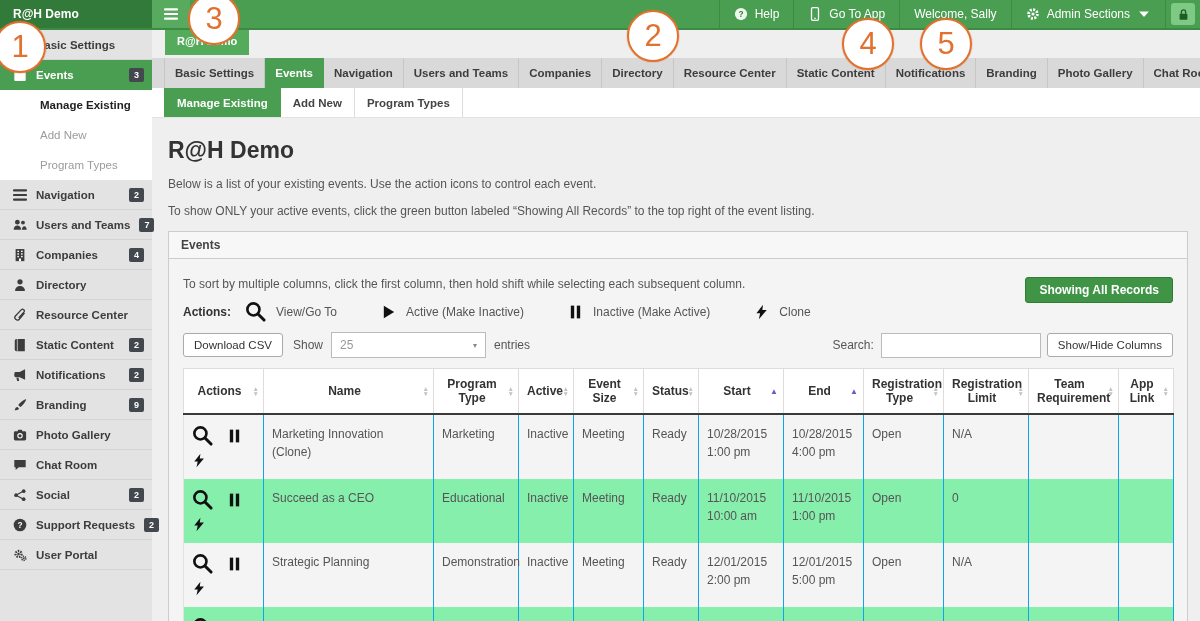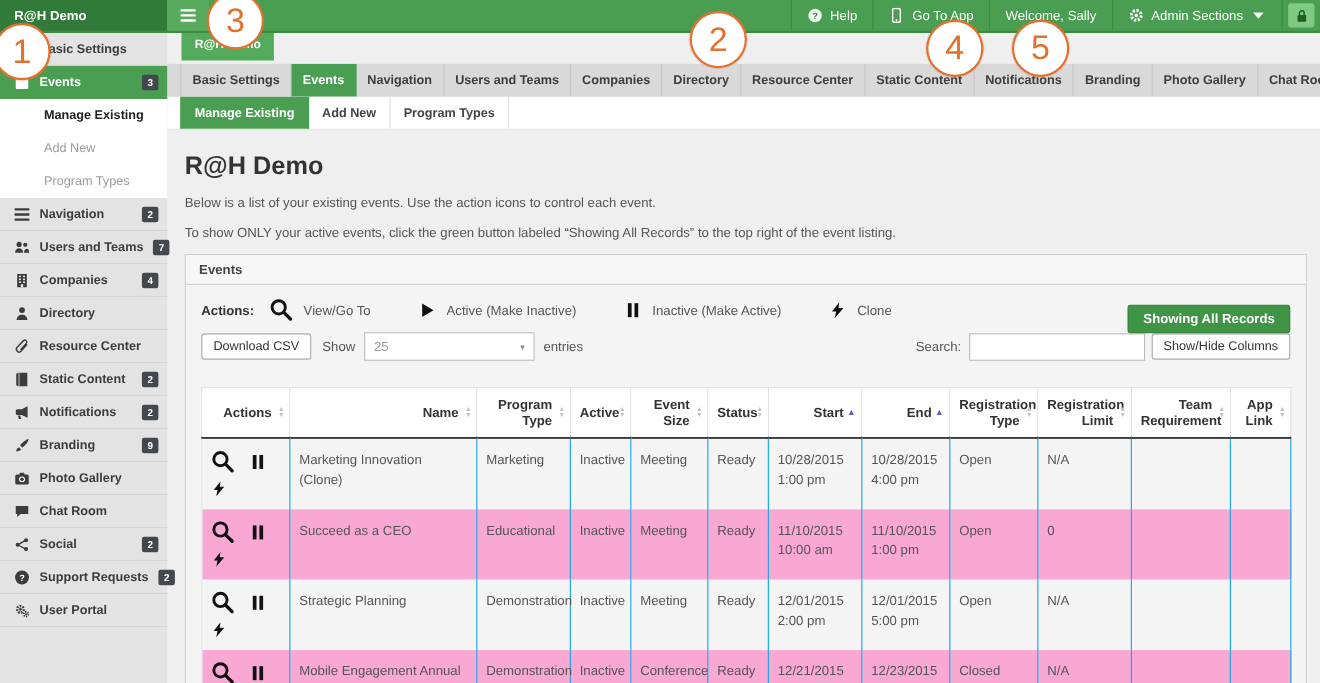--- a/index.html
+++ b/index.html
@@ -75,48 +75,48 @@
   .sort-hint { font-size:12px; color:#555; margin:6px 0 10px; }
   .legend { display:flex; align-items:center; gap:14px; margin-bottom:10px; }
   .legend-title { font-size:12px; font-weight:bold; color:#333; }
   .legend-item { display:flex; align-items:center; gap:10px; margin-right:30px; }
   .legend-item .ic { color:#111; }
   .legend-item .ll { font-size:12px; color:#555; }
   .showing-btn { position:absolute; right:14px; top:18px; background:#3f9446; color:#fff;
     border:1px solid #2e7d33; border-radius:3px; font-size:12px; font-weight:bold;
     padding:5px 13px; cursor:pointer; font-family:inherit; }
 
-  .controls { display:flex; align-items:center; margin-bottom:24px; }
+  .controls { display:flex; align-items:center; margin-bottom:10px; }
   .btn-plain { background:#fff; border:1px solid #aaa; border-radius:3px; font-size:11.5px;
     color:#333; padding:5px 10px; cursor:pointer; font-family:inherit; }
   .show-lbl, .entries-lbl, .search-lbl { font-size:12px; color:#555; }
   .show-lbl { margin:0 8px 0 10px; }
   .fake-select { width:155px; height:26px; background:#fff; border:1px solid #bbb;
     display:flex; align-items:center; padding:0 8px; cursor:pointer; }
   .fake-select .val { font-size:12px; color:#999; }
   .fake-select .sel-caret { margin-left:auto; font-size:8px; color:#888; }
   .entries-lbl { margin-left:8px; }
   .controls .right { margin-left:auto; display:flex; align-items:center; }
   .search-lbl { margin-right:7px; }
   .search-input { width:160px; height:25px; border:1px solid #bbb; background:#fff;
     font-family:inherit; font-size:12px; padding:0 6px; margin-right:6px; }
 
   
   table { width:990px; border-collapse:collapse; background:#fff; table-layout:fixed; }
   th { background:#fff; border:1px solid #ddd; border-bottom:2px solid #3a3a3a;
-    font-size:12px; font-weight:bold; color:#333; text-align:right; vertical-align:middle;
+    font-size:12px; font-weight:bold; color:#333; text-align:center; vertical-align:middle;
     padding:8px 16px 8px 8px; position:relative; cursor:pointer; }
   .sort-both { position:absolute; right:4px; top:50%; transform:translateY(-50%);
     display:flex; flex-direction:column; color:#c3c3c3; font-size:6.5px; line-height:5px; }
   .sort-up { position:absolute; right:5px; top:50%; transform:translateY(-50%);
     color:#5e5ec4; font-size:8px; }
   td { font-size:12px; color:#555; vertical-align:top; padding:10px 8px;
     border-left:1px solid #e2e2e2; border-right:1px solid #0ea5e9; height:57px; }
   tr.odd td { background:#f4f4f4; }
-  tr.even td { background:#f9a8d4; }
+  tr.even td { background:#86efac; }
   td .two-line { line-height:1.5; white-space:pre-line; }
   .act-cell { display:flex; flex-wrap:wrap; align-items:center; gap:6px 14px; width:56px; }
   .act-ic { color:#111; cursor:pointer; }
   .act-ic.mag { width:21px; height:21px; }
   .act-ic.pse { width:15px; height:16px; }
   .act-ic.blt { width:14px; height:17px; }
 
   
   .co { position:absolute; width:52px; height:52px; border-radius:50%; background:#fff;
     border:2px solid #e0712e; color:#e0712e; display:flex; align-items:center; justify-content:center;
@@ -387,20 +387,21 @@
 
   <div class="main">
     <h1>R@H Demo</h1>
     <p class="intro">Below is a list of your existing events. Use the action icons to control each event.</p>
     <p class="intro">To show ONLY your active events, click the green button labeled “Showing All Records” to the top right of the event listing.</p>
 
     <div class="panel">
       <div class="panel-header">Events</div>
       <div class="panel-body">
         <button class="showing-btn">Showing All Records</button>
+        <p class="sort-hint">To sort by multiple columns, click the first column, then hold shift while selecting each subsequent column.</p>
 
         <div class="legend" id="legend">
           <span class="legend-title">Actions:</span>
         <span class="legend-item">
               <span class="ic" style="width: 21px; height: 21px;">
                 <svg viewBox="0 0 16 16">
                   <circle cx="6.4" cy="6.4" r="4.6" fill="none" stroke="currentColor" stroke-width="2"></circle>
                   <path d="M9.9 9.9l4.6 4.6" fill="none" stroke="currentColor" stroke-width="2.3" stroke-linecap="round"></path>
                 </svg>
               </span>

